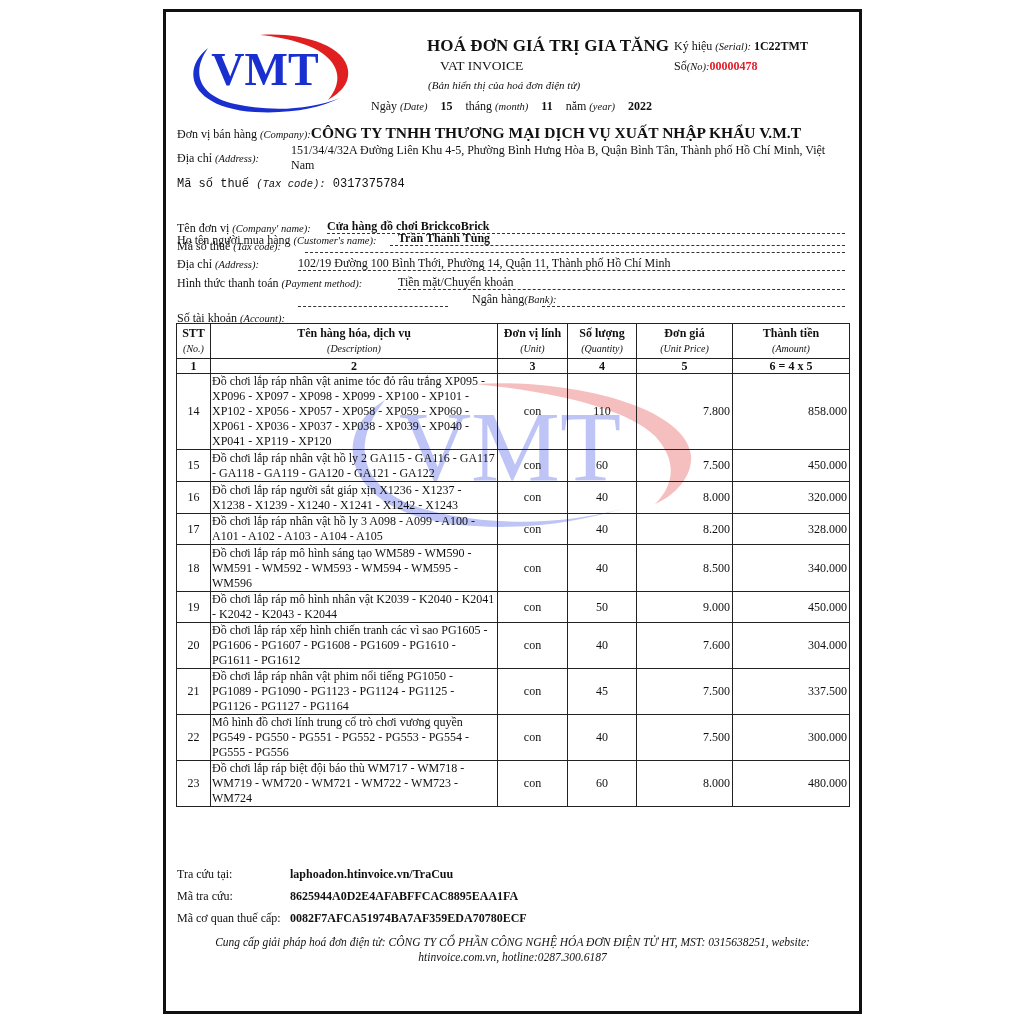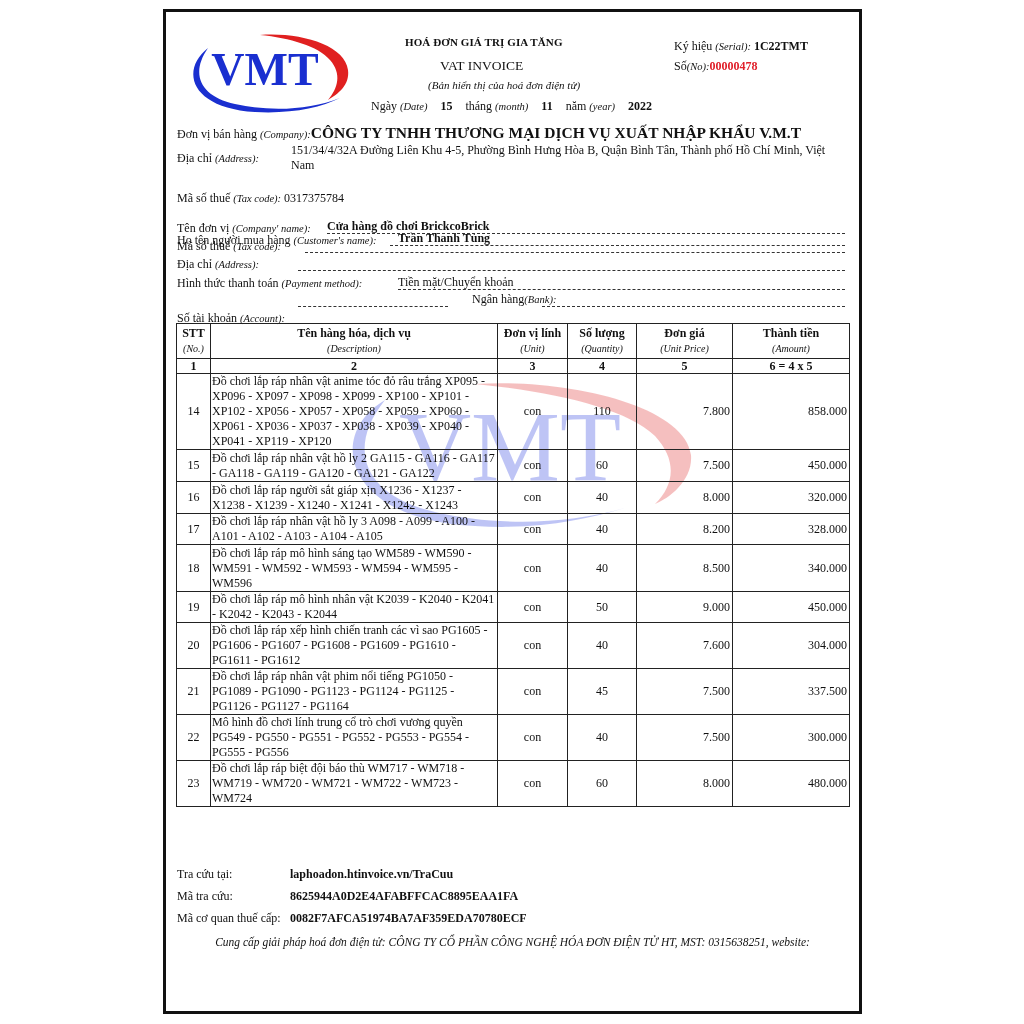--- a/index.html
+++ b/index.html
@@ -8,33 +8,33 @@
   .frame { position:absolute; left:163px; top:9px; width:693px; height:999px;
            border:3px solid #111; background:#fff; }
   .abs { position:absolute; white-space:nowrap; }
   .it { font-style:italic; font-size:10.5px; }
   .b { font-weight:bold; }
   .red { color:#e0202a; }
 
   
   .logo { position:absolute; left:180px; top:30px; width:170px; height:88px; }
 
-  .title { left:405px; top:36px; font-size:11px; font-weight:bold; letter-spacing:0.1px;font-family:Liberation Serif, serif; }
+  .title { left:427px; top:36px; font-size:17px; font-weight:bold; letter-spacing:0.1px;font-family:Liberation Serif, serif; }
   .subtitle { left:440px; top:58px; font-size:13.5px; }
   .note { left:428px; top:79px; font-size:11px; font-style:italic; }
   .date { left:371px; top:99px; font-size:12px; }
   .date .v { font-weight:bold; margin:0 10px; }
   .serial { left:674px; top:39px; font-size:12px; }
   .sono { left:674px; top:59px; font-size:12px; }
 
   .seller-name { left:177px; top:124px; font-size:12px; }
   .seller-name .co { font-size:15.5px; font-weight:bold; }
   .seller-addr-lbl { left:177px; top:151px; font-size:12px; }
   .seller-addr { left:291px; top:143px; width:560px; font-size:12px; white-space:normal; line-height:15px; }
-  .seller-tax { left:177px; top:191px; font-size:12px; }
+  .seller-tax { left:177px; top:177px; font-size:12px;font-family:Liberation Mono, monospace; }
 
   .buyer-row { position:absolute; left:177px; font-size:12px; height:18px; }
   .buyer-row .lbl { position:absolute; left:0; white-space:nowrap; }
   .buyer-row .val { position:absolute; white-space:nowrap; }
   .dash { position:absolute; border-bottom:1px dashed #333; height:0; }
 
   
   table.items { position:absolute; left:176px; top:323px; width:673px; border-collapse:collapse;
                 font-size:12px; table-layout:fixed; }
   table.items td, table.items th { border:1px solid #222; padding:0 2px; vertical-align:middle; }
@@ -117,20 +117,21 @@
   <span class="val b" style="left:150px;">Cửa hàng đồ chơi BrickcoBrick</span>
   <div class="dash" style="left:150px; width:518px; top:14px;"></div>
 </div>
 <div class="buyer-row" style="top:238px; width:670px;">
   <span class="lbl" style="top:1px;"><span>Mã số thuế</span> <span class="it">(Tax code):</span></span>
   <span class="val" style="left:128px;"></span>
   <div class="dash" style="left:128px; width:540px; top:14px;"></div>
 </div>
 <div class="buyer-row" style="top:256px; width:670px;">
   <span class="lbl" style="top:1px;"><span>Địa chỉ</span> <span class="it">(Address):</span></span>
+  <span class="val" style="left:121px;">102/19 Đường 100  Bình Thới, Phường 14, Quận 11, Thành phố Hồ Chí Minh</span>
   <div class="dash" style="left:121px; width:547px; top:14px;"></div>
 </div>
 <div class="buyer-row" style="top:275px; width:670px;">
   <span class="lbl" style="top:1px;"><span>Hình thức thanh toán</span> <span class="it">(Payment method):</span></span>
   <span class="val" style="left:221px;">Tiền mặt/Chuyển khoản</span>
   <div class="dash" style="left:221px; width:447px; top:14px;"></div>
 </div>
 <div class="buyer-row" style="top:292px; width:670px;">
   <span class="lbl" style="top:19px;"><span>Số tài khoản</span> <span class="it">(Account):</span></span>
   <span class="val" style="left:121px;"></span>
@@ -258,13 +259,14 @@
 <div class="abs foot" style="left:177px; top:889px;">
   <span>Mã tra cứu:</span>
   <span class="v">8625944A0D2E4AFABFFCAC8895EAA1FA</span>
 </div>
 <div class="abs foot" style="left:177px; top:911px;">
   <span>Mã cơ quan thuế cấp:</span>
   <span class="v">0082F7AFCA51974BA7AF359EDA70780ECF</span>
 </div>
 <div class="provider">
   <div>Cung cấp giải pháp hoá đơn điện tử: CÔNG TY CỔ PHẦN CÔNG NGHỆ HÓA ĐƠN ĐIỆN TỬ HT, MST: 0315638251, website:</div>
+  <div>htinvoice.com.vn, hotline:0287.300.6187</div>
 </div>
 
 </body></html>

